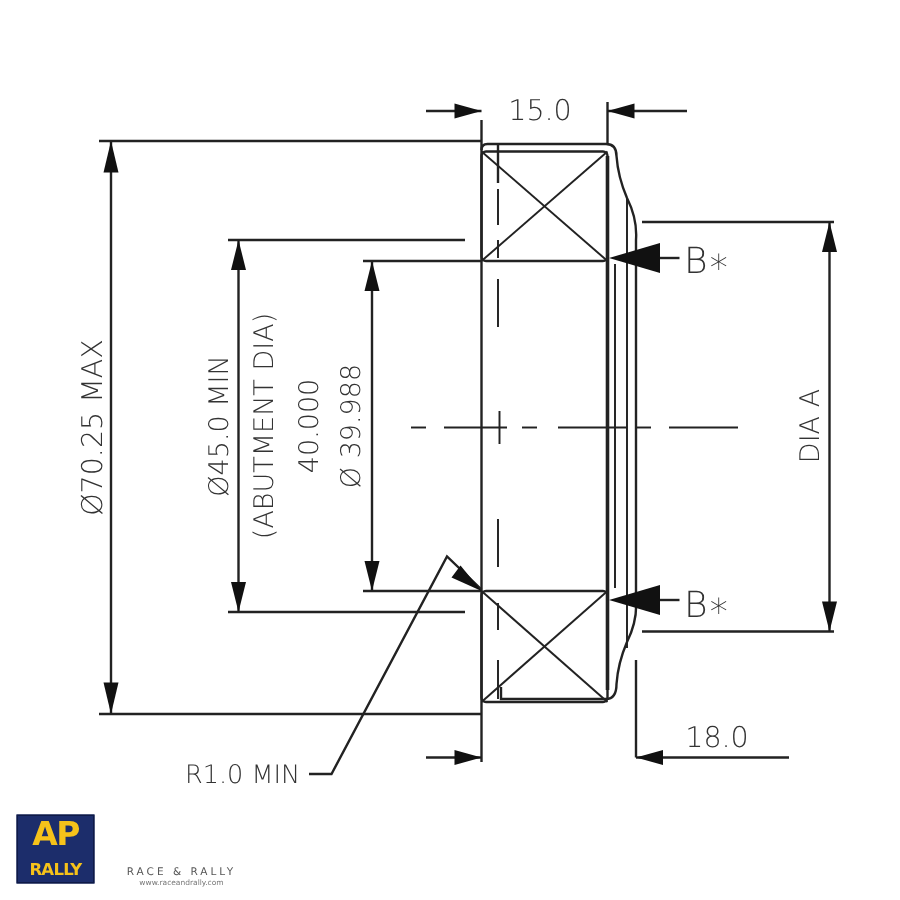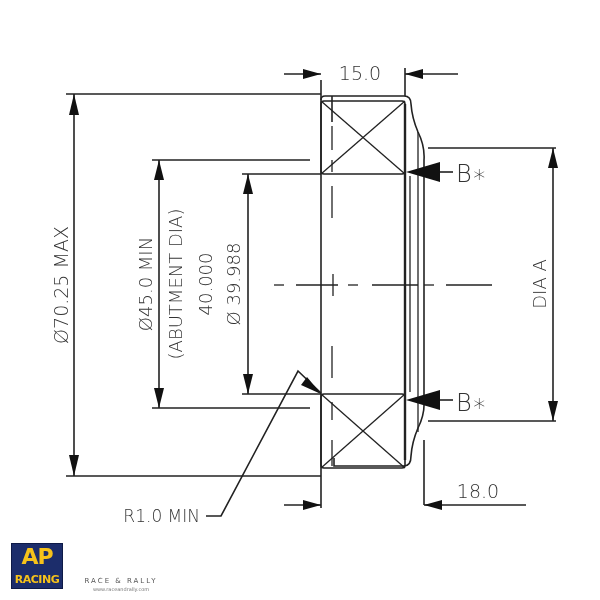--- a/index.html
+++ b/index.html
@@ -136,19 +136,19 @@
 
   <g>
     <polyline class="ln" points="206,516 221,516 298,371 321,393"></polyline>
     <polygon class="arrow" points="321,394 307,377 301,385"></polygon>
     <text class="dim" x="200" y="522" font-size="17" text-anchor="end">R1.0 MIN</text>
   </g>
 </svg>
 
 <div class="logo-ap">
   <div class="ap">AP</div>
-  <div class="racing">RACING</div>
+  <div class="racing">RALLY</div>
 </div>
 
 <div class="logo-rr">
   <div class="tag">RACE &amp; RALLY</div>
   <div class="url">www.raceandrally.com</div>
 </div>
 
 </body></html>

